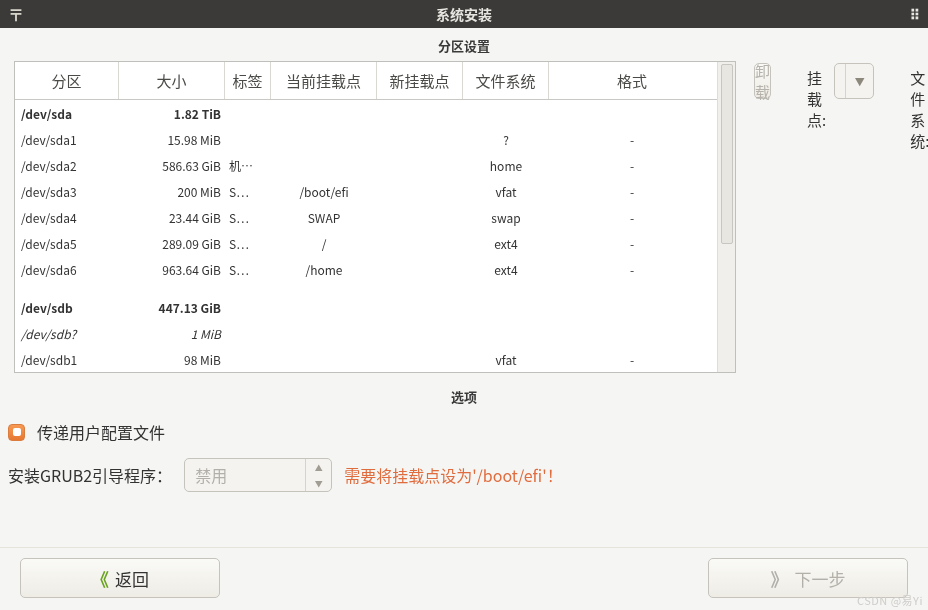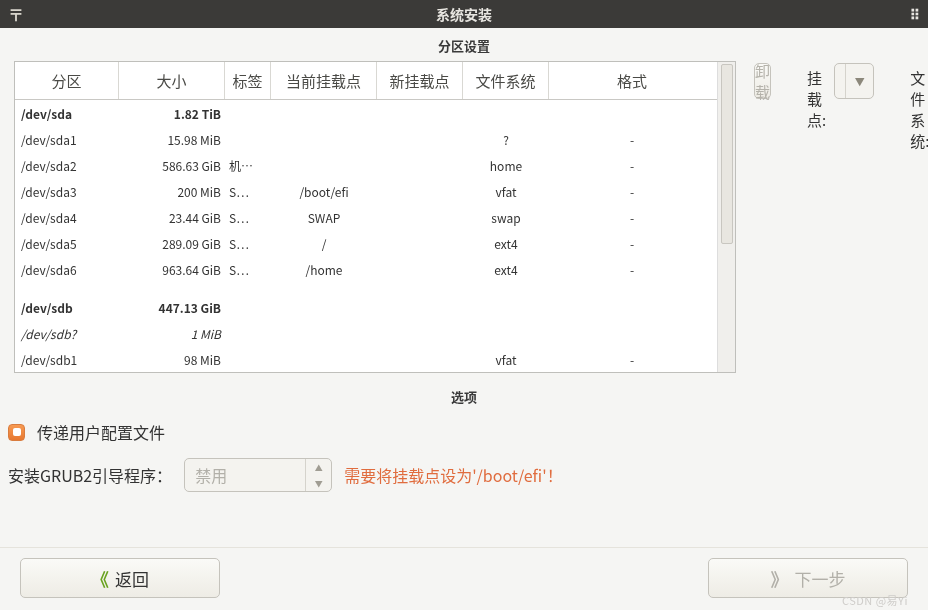--- a/index.html
+++ b/index.html
@@ -63,21 +63,21 @@
   .grub-row { display:flex;align-items:center;gap:12px;margin-top:14px;font-size:16px; }
   .grub-select { width:148px; height:34px; }
   .warn { color:#e06c3e; }
 
   
   .footer { position:absolute; bottom:0; left:0; right:0; padding:10px 20px 12px; display:flex; justify-content:space-between; border-top:1px solid #e5e3dc; background:#f5f5f3; }
   .nav-btn { width:200px; height:40px; font-size:17px; gap:6px; }
   .gg { color:#6aa321; font-weight:bold; font-size:18px; }
   .next.disabled .gg, .next.disabled span { color:#b2b0a9; }
 
-  .watermark { position:absolute; right:20px; bottom:2px; font-size:11px; color:#cfcdca; letter-spacing:0.5px; }
+  .watermark { position:absolute; right:5px; bottom:2px; font-size:11px; color:#cfcdca; letter-spacing:0.5px; }
 </style>
 </head>
 <body>
 
 <div class="titlebar">
   <span class="menu-icon">〒</span>
   <span class="title">系统安装</span>
   <span class="apps-icon">⠿</span>
 </div>
 

